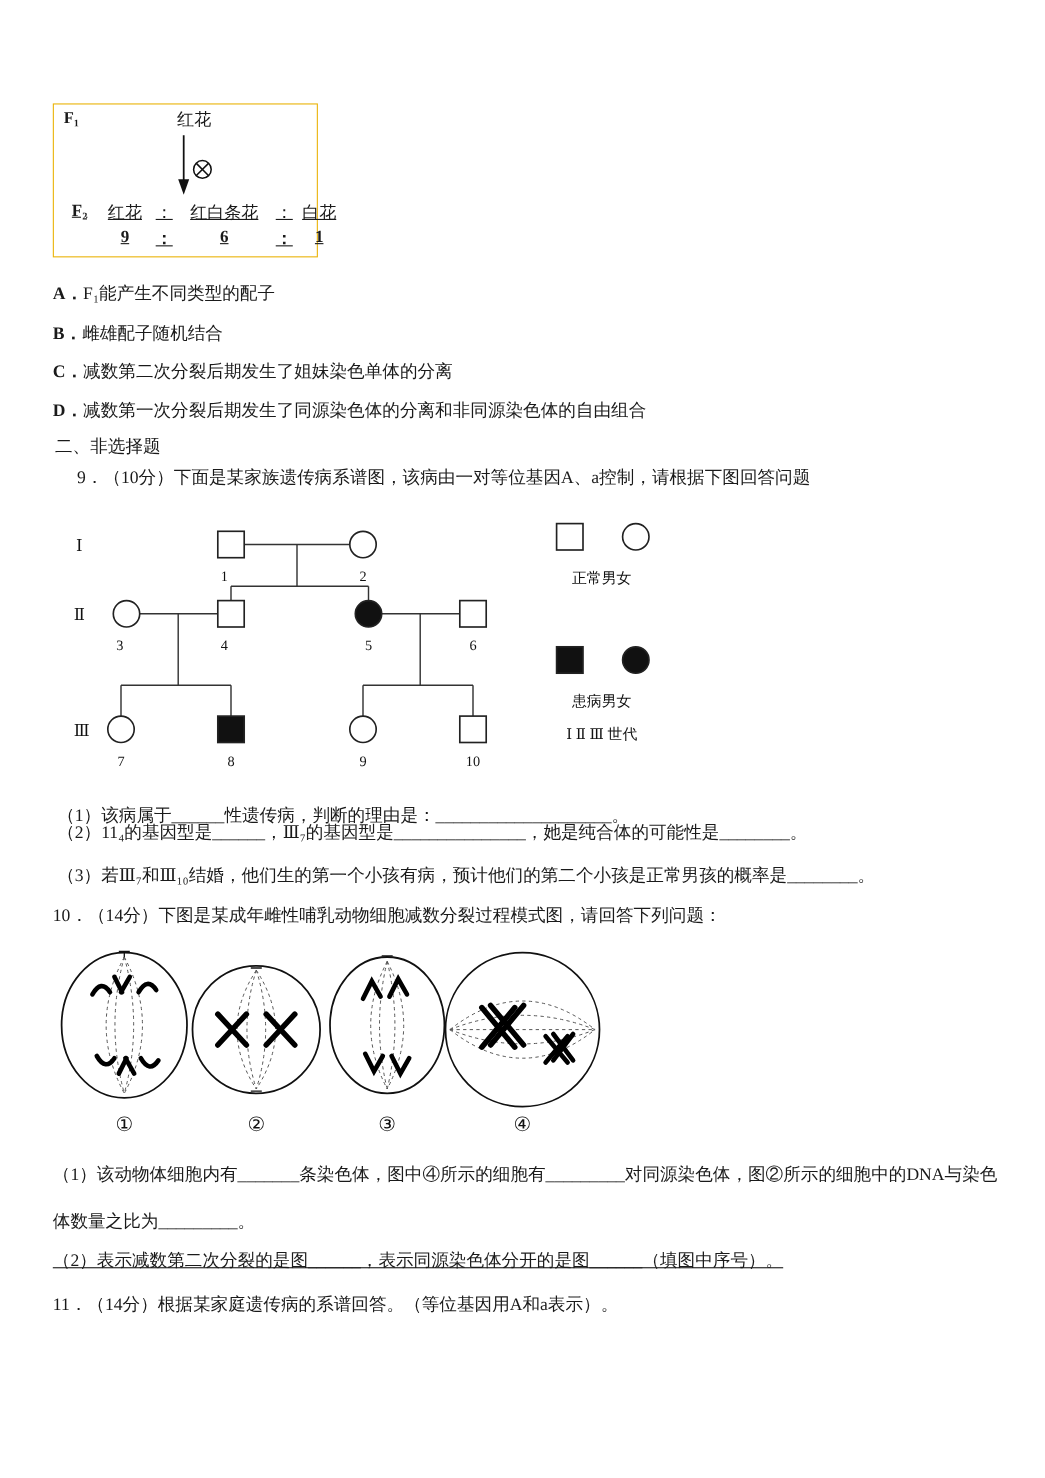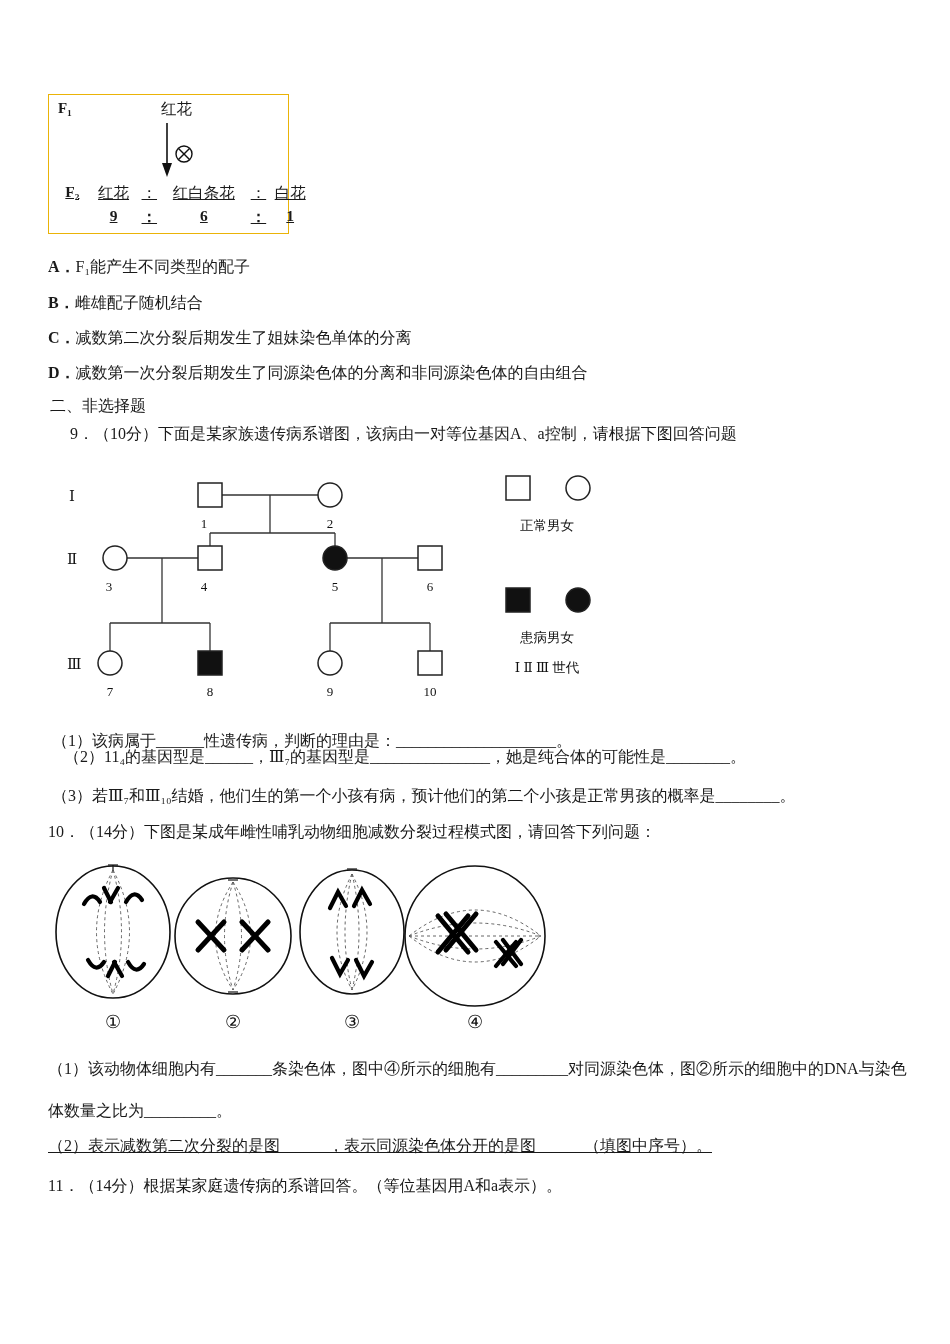--- a/index.html
+++ b/index.html
@@ -143,21 +143,21 @@
     <circle cx="523" cy="28" r="12" class="ped-sym sym-open"></circle>
     <text x="492" y="70" text-anchor="middle" class="leg">正常男女</text>
     <rect x="451" y="128" width="24" height="24" class="ped-sym sym-filled"></rect>
     <circle cx="523" cy="140" r="12" class="ped-sym sym-filled"></circle>
     <text x="492" y="182" text-anchor="middle" class="leg">患病男女</text>
     <text x="492" y="212" text-anchor="middle" class="leg">Ⅰ Ⅱ Ⅲ 世代</text>
   </g>
 </svg>
 
 <div class="abs line" style="left:52px; top:704px;margin-top:27px;">（1）该病属于______性遗传病，判断的理由是：____________________。</div>
-<div class="abs line" style="left:52px; top:747px;margin-left:12px;">（2）11₄的基因型是______，Ⅲ₇的基因型是_______________，她是纯合体的可能性是________。</div>
+<div class="abs line" style="left:52px; top:747px;">（2）11₄的基因型是______，Ⅲ₇的基因型是_______________，她是纯合体的可能性是________。</div>
 <div class="abs line" style="left:52px; top:786px;">（3）若Ⅲ₇和Ⅲ₁₀结婚，他们生的第一个小孩有病，预计他们的第二个小孩是正常男孩的概率是________。</div>
 
 <div class="abs line" style="left:48px; top:822px;">10．（14分）下图是某成年雌性哺乳动物细胞减数分裂过程模式图，请回答下列问题：</div>
 
 <svg class="abs" style="left:48px; top:856px;" width="560" height="178" viewBox="0 0 560 178">
 
   <g>
     <ellipse cx="65" cy="76" rx="57" ry="66" class="cell-outline"></ellipse>
     <line x1="60" y1="9" x2="70" y2="9" class="pole"></line>
     <line x1="65" y1="9" x2="65" y2="15" class="pole"></line>

